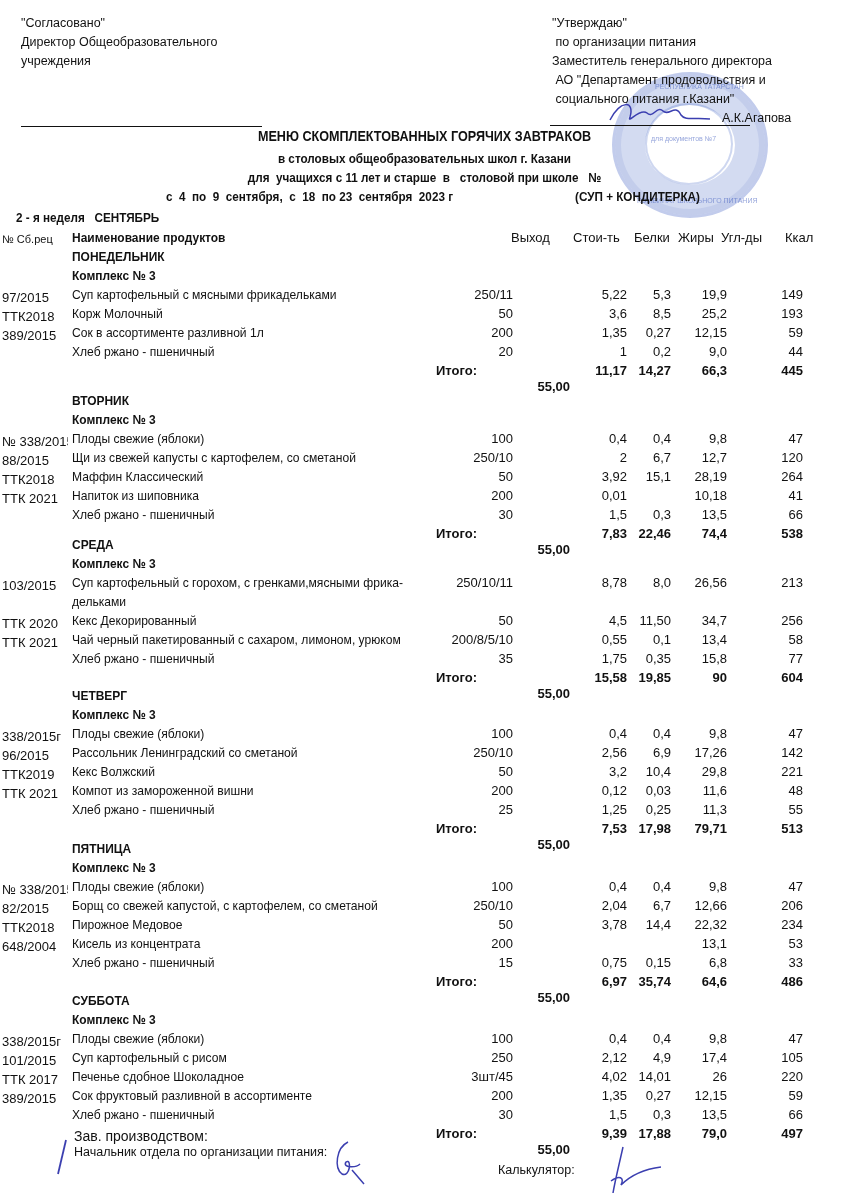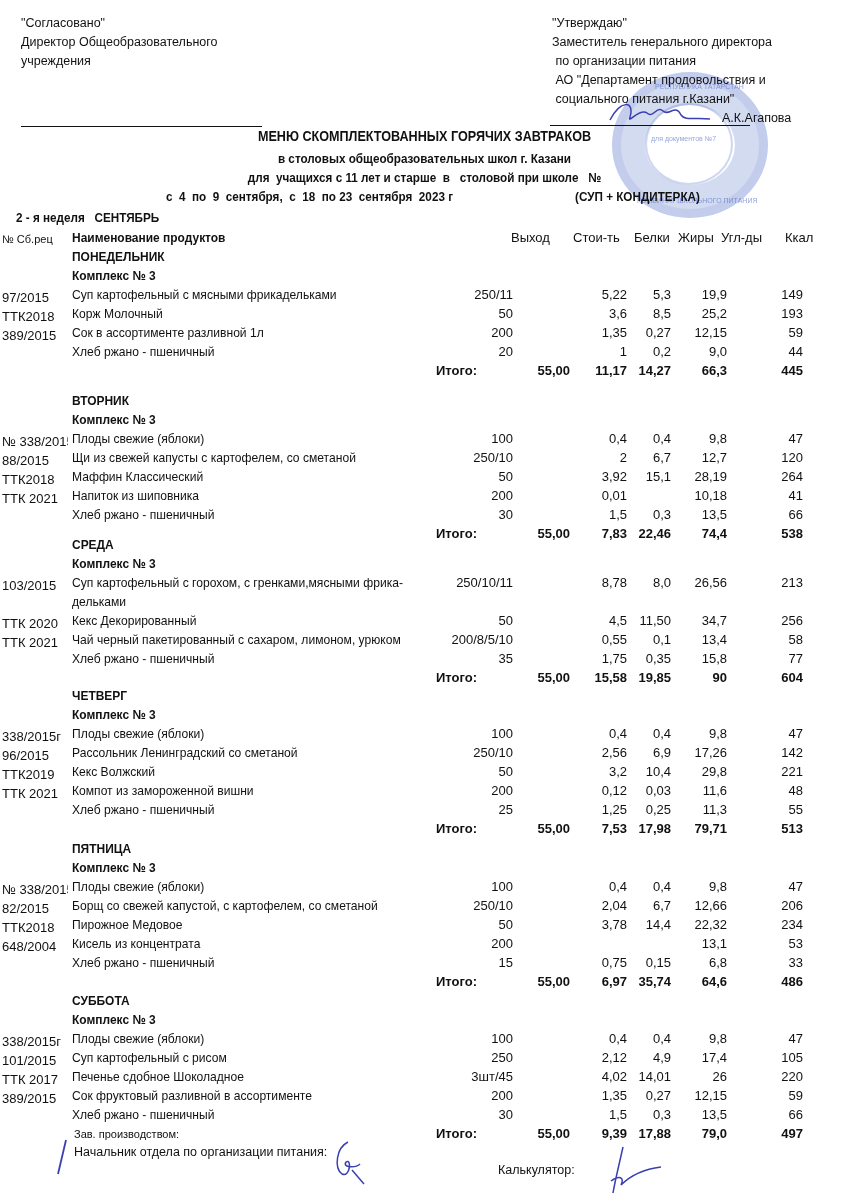--- a/index.html
+++ b/index.html
@@ -12,21 +12,21 @@
   .sig-line { position: absolute; height: 1px; background: #111; }
   .title { position: absolute; left: 0; width: 849px; text-align: center;
            font-family: "Liberation Sans", sans-serif; font-weight: bold; font-size: 13px;
            transform: scaleX(0.9); transform-origin: center; }
   .week { font-weight: bold; font-size: 13px; }
   .row { position: absolute; left: 0; width: 849px; height: 19px; font-size: 13px; }
   .row > span { position: absolute; top: 0; white-space: nowrap; }
   .code { left: 2px; width: 66px; font-size: 13px; top: 3px !important; overflow: hidden; }
   .name { left: 72px; }
   .yield { right: 336px; text-align: right; }
-  .cost { right: 279px; text-align: left; }
+  .cost { right: 279px; text-align: left; margin-top: 16px; }
   .prot { right: 222px; text-align: right; }
   .fat { right: 178px; text-align: left; }
   .carb { right: 122px; text-align: right; }
   .kcal { right: 46px; text-align: right; }
   .day { font-weight: bold; }
   .bold { font-weight: bold; }
   .total-label { left: 436px; font-weight: bold; }
   .stamp {
     position: absolute; left: 612px; top: 72px; width: 150px; height: 140px;
     border-radius: 50%; border: 3px solid rgba(80,110,200,0.35);
@@ -52,22 +52,22 @@
 
 <div class="stamp">
   <div class="stamp-inner"></div>
   <span class="stamp-text" style="left:40px; top:8px;">РЕСПУБЛИКА ТАТАРСТАН</span>
   <span class="stamp-text" style="left:36px; top:60px;">для документов №7</span>
   <span class="stamp-text" style="left:22px; top:122px;">КОМБИНАТ ШКОЛЬНОГО ПИТАНИЯ</span>
 </div>
 
 <div class="abs hdr" style="left:552px; top:14px;">
   <div>"Утверждаю"</div>
+  <div style="white-space:pre"> по организации питания</div>
   <div>Заместитель генерального директора</div>
-  <div style="white-space:pre"> по организации питания</div>
   <div style="white-space:pre"> АО "Департамент продовольствия и</div>
   <div style="white-space:pre"> социального питания г.Казани"</div>
 </div>
 <div class="sig-line" style="left:550px; top:125px; width:200px;"></div>
 <span class="abs hdr" style="left:722px; top:109px;">А.К.Агапова</span>
 <svg class="signature" style="left:605px; top:95px;" width="110" height="36" viewBox="0 0 110 36">
   <path d="M5 25 C 15 5, 30 5, 25 22 C 22 30, 35 12, 42 18 C 48 24, 52 10, 58 16 C 64 22, 70 8, 76 20 C 80 26, 90 22, 105 24" fill="none" stroke="#3b3fb0" stroke-width="1.5"></path>
 </svg>
 
 <div class="title" style="top:128px; font-size:14px;">МЕНЮ  СКОМПЛЕКТОВАННЫХ  ГОРЯЧИХ ЗАВТРАКОВ</div>
@@ -431,17 +431,17 @@
   </div>
   </div>
 
 <svg class="signature" style="left:54px; top:1138px;" width="16" height="40" viewBox="0 0 16 40">
   <path d="M12 2 L 4 36" fill="none" stroke="#3b3fb0" stroke-width="1.8"></path>
 </svg>
 <span class="abs" style="left:74px; top:1145px; font-size:12.5px;">Начальник  отдела по организации питания:</span>
 <svg class="signature" style="left:330px; top:1138px;" width="40" height="50" viewBox="0 0 40 50">
   <path d="M18 4 C 6 10, 4 30, 12 36 C 20 40, 22 20, 16 24 C 12 30, 26 30, 30 26 M22 32 L 34 46" fill="none" stroke="#3b3fb0" stroke-width="1.5"></path>
 </svg>
-<span class="abs" style="left:74px; top:1128px; font-size:11px;">Зав. производством:</span>
+<span class="abs" style="left:74px; top:1128px; font-size:14px;">Зав. производством:</span>
 <span class="abs" style="left:498px; top:1163px; font-size:12.5px;">Калькулятор:</span>
 <svg class="signature" style="left:605px; top:1145px;" width="60" height="50" viewBox="0 0 60 50">
   <path d="M18 2 C 14 20, 10 36, 8 48 M6 36 C 14 30, 20 32, 16 40 C 26 30, 40 24, 56 22" fill="none" stroke="#3b3fb0" stroke-width="1.5"></path>
 </svg>
 
 </body></html>

